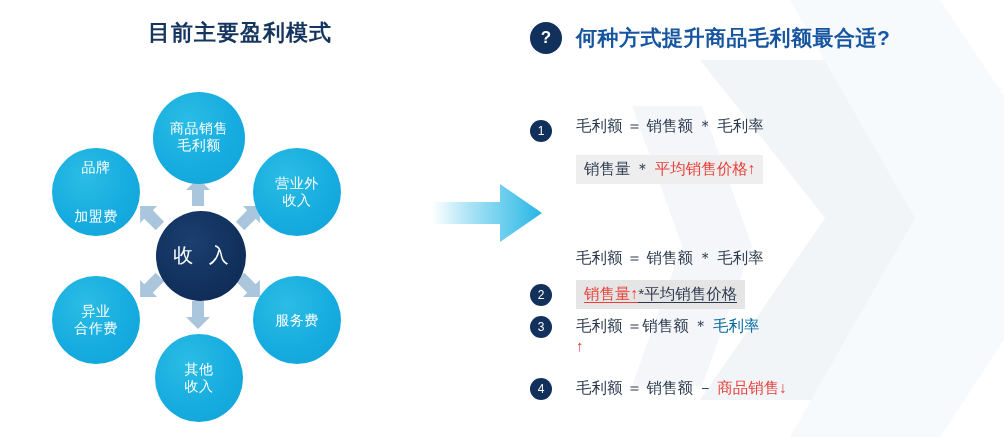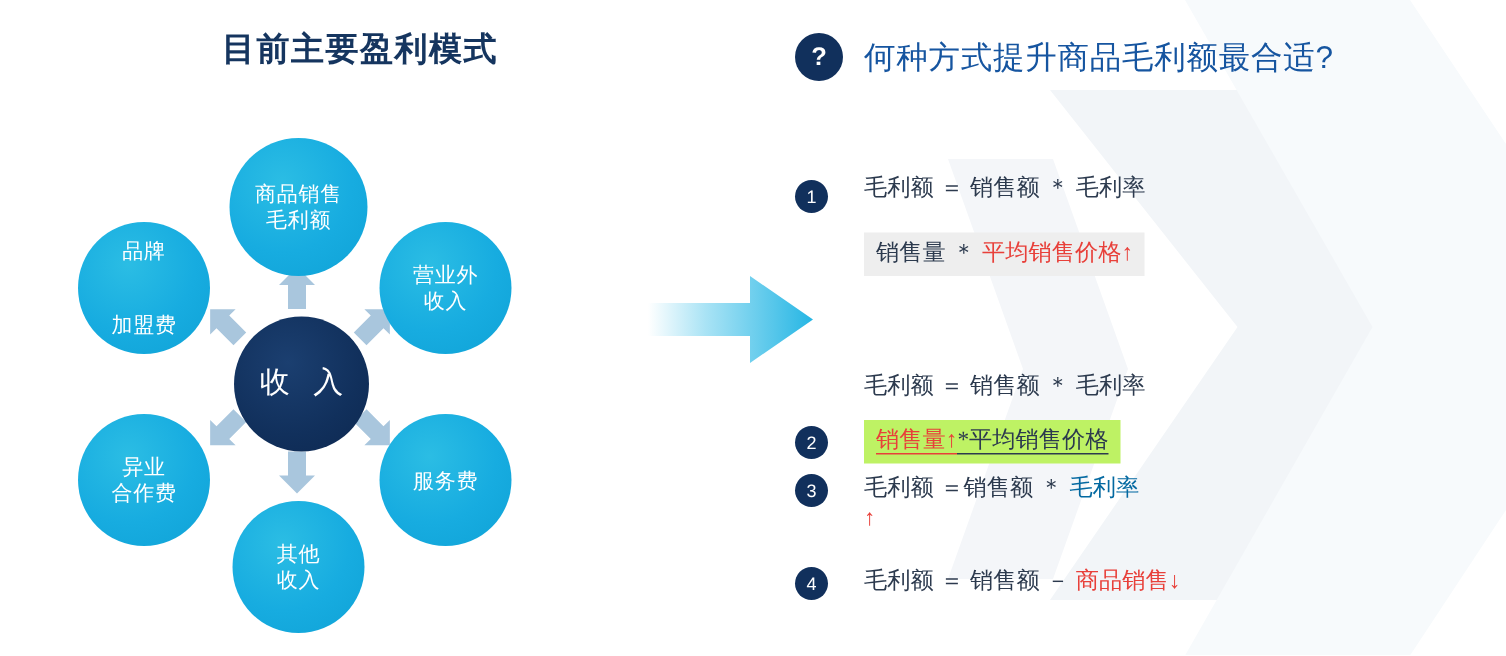--- a/index.html
+++ b/index.html
@@ -69,21 +69,21 @@
   .node.center {
     background: radial-gradient(circle at 40% 34%, #1b3f70 0%, #11305c 60%, #0d2850 100%);
     font-size: 20px;
     letter-spacing: 5px;
     text-indent: 5px;
     font-weight: 500;
   }
   .node .line { display: block; white-space: nowrap; }
 
   
-  #node-top      { left: 133px; top: 12px;  width: 92px;  height: 92px; }
+  #node-top      { left: 133px; top: 12px;  width: 92px;  height: 92px; font-family: Liberation Mono, monospace; }
   #node-upright  { left: 233px; top: 68px;  width: 88px;  height: 88px; }
   #node-right    { left: 233px; top: 196px; width: 88px;  height: 88px; }
   #node-bottom   { left: 135px; top: 254px; width: 88px;  height: 88px; }
   #node-downleft { left: 32px;  top: 196px; width: 88px;  height: 88px; }
   #node-upleft   { left: 32px;  top: 68px;  width: 88px;  height: 88px; gap: 32px; }
   #node-center   { left: 136px; top: 131px; width: 90px;  height: 90px; }
 
   
   .mini-arrow {
     position: absolute;
@@ -124,21 +124,21 @@
     border-radius: 50%;
     background: #11305c;
     color: #ffffff;
     font-size: 17px;
     font-weight: bold;
     display: flex; align-items: center; justify-content: center;
     flex: 0 0 auto;
   }
   #q-text {
     font-size: 21px;
-    font-weight: normal;
+    font-weight: bold;
     color: #1655a0;
     letter-spacing: 0.5px;
     white-space: nowrap;
   }
 
   
   #formula-list {
     position: absolute;
     left: 10px; top: 96px;
     width: 470px;
@@ -167,24 +167,23 @@
   .formula-line { display: block; }
   .formula-line.wrap { white-space: normal; max-width: 230px; }
   .hl-red { color: #e8403a; }
   .hl-red-soft { color: #0369a1; }
   .band {
     background: #eeeeee;
     padding: 2px 8px 3px 8px;
     display: inline-block;
   }
   .band-blue {
-    background: #bef264;
+    background: #e5e5e5;
     padding: 2px 8px 3px 8px;
     display: inline-block;
-    font-family: Liberation Serif, serif;
   }
   .uline-red { border-bottom: 1.5px solid #e8403a; }
   .uline-navy { border-bottom: 1.5px solid #2c3a4e; }
   .below-arrow {
     color: #e8403a;
     font-size: 15px;
     display: block;
     margin-top: -4px;
   }
 

